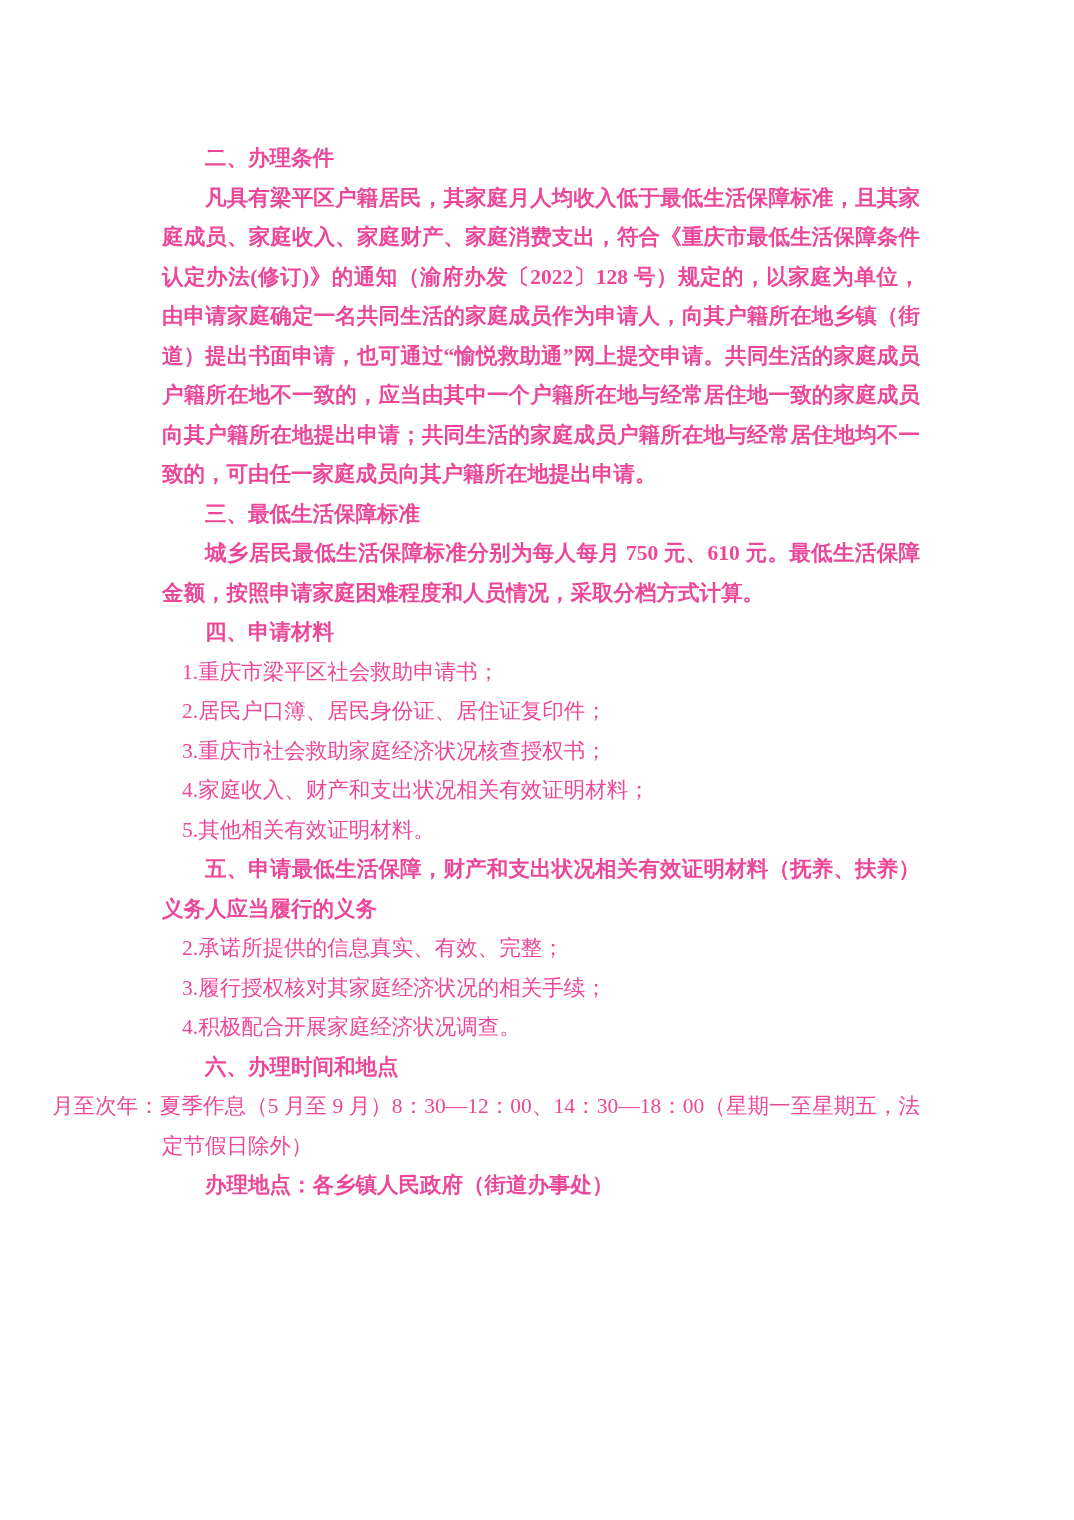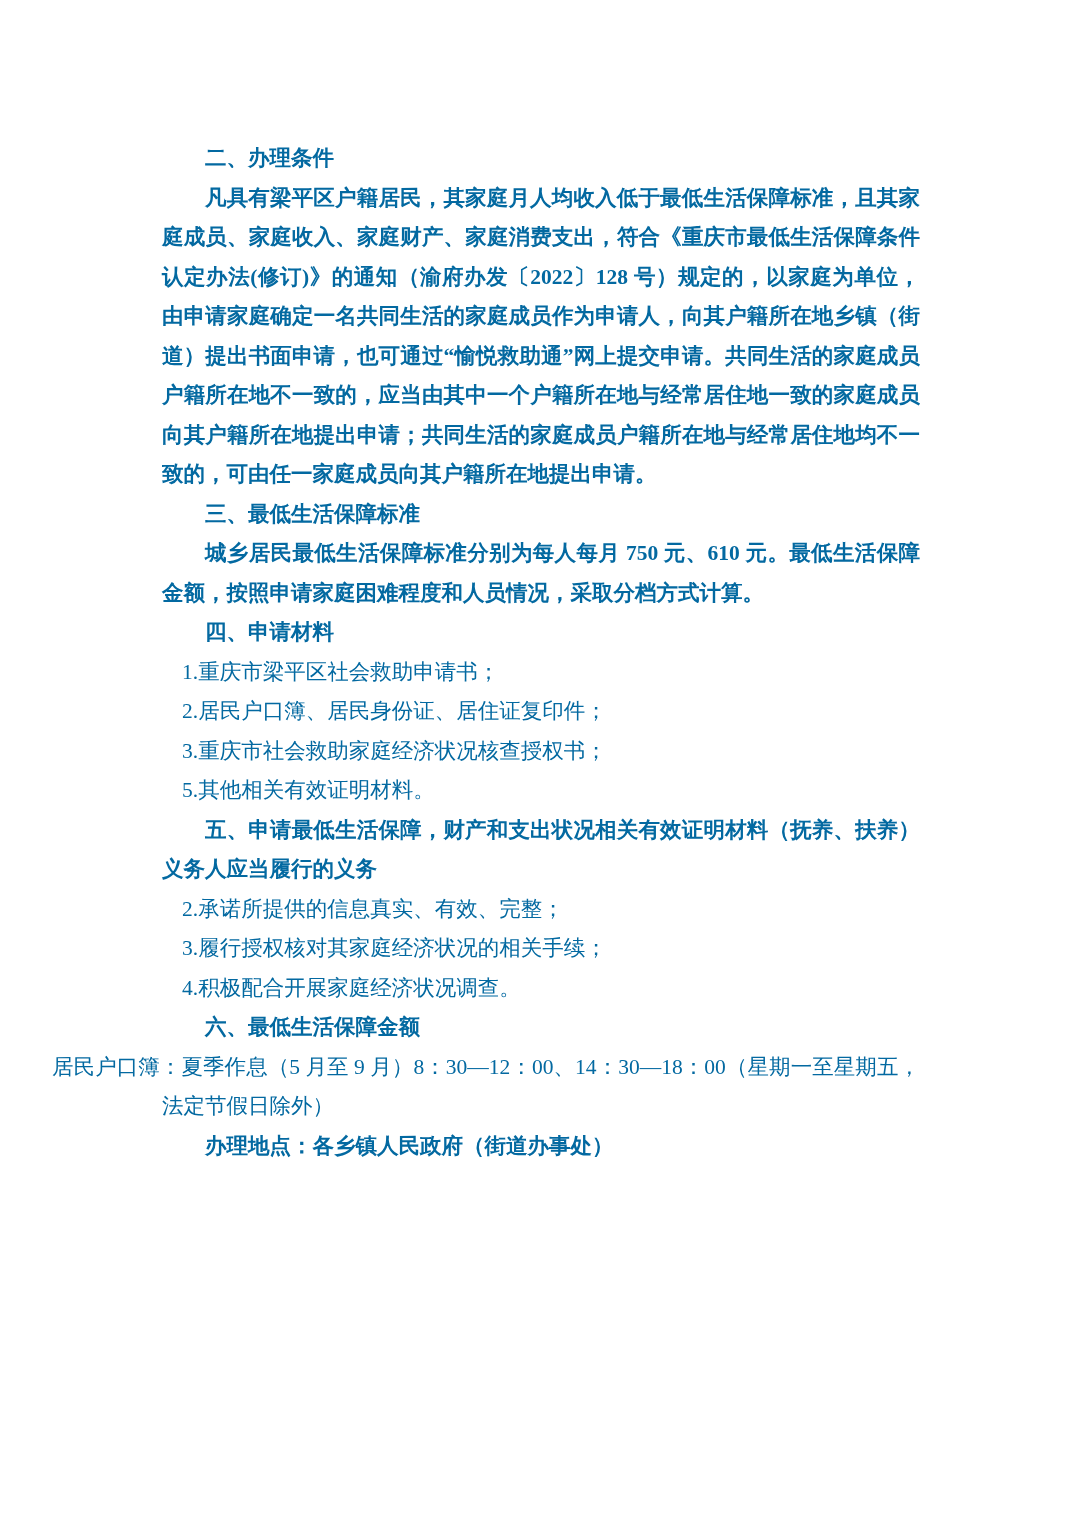--- a/index.html
+++ b/index.html
@@ -5,21 +5,21 @@
   html, body {
     margin: 0;
     padding: 0;
     background: #ffffff;
   }
   .page {
     position: relative;
     width: 1074px;
     height: 1520px;
     background: #ffffff;
-    color: #0369a1;
+    color: #ec4899;
     font-family: "Liberation Serif", serif;
     overflow: hidden;
   }
   .content {
     position: absolute;
     left: 162px;
     top: 139px;
     width: 758px;
     font-size: 21.5px;
     line-height: 39.5px;
@@ -55,22 +55,23 @@
 <div class="page">
   <div class="content" id="content">
       <p class="heading">二、办理条件</p>
       <p class="paragraph">凡具有梁平区户籍居民，其家庭月人均收入低于最低生活保障标准，且其家庭成员、家庭收入、家庭财产、家庭消费支出，符合《重庆市最低生活保障条件认定办法(修订)》的通知（渝府办发〔2022〕128 号）规定的，以家庭为单位，由申请家庭确定一名共同生活的家庭成员作为申请人，向其户籍所在地乡镇（街道）提出书面申请，也可通过“愉悦救助通”网上提交申请。共同生活的家庭成员户籍所在地不一致的，应当由其中一个户籍所在地与经常居住地一致的家庭成员向其户籍所在地提出申请；共同生活的家庭成员户籍所在地与经常居住地均不一致的，可由任一家庭成员向其户籍所在地提出申请。</p>
       <p class="heading">三、最低生活保障标准</p>
       <p class="paragraph">城乡居民最低生活保障标准分别为每人每月 750 元、610 元。最低生活保障金额，按照申请家庭困难程度和人员情况，采取分档方式计算。</p>
       <p class="heading">四、申请材料</p>
       <p class="list-item">1.重庆市梁平区社会救助申请书；</p>
       <p class="list-item">2.居民户口簿、居民身份证、居住证复印件；</p>
       <p class="list-item">3.重庆市社会救助家庭经济状况核查授权书；</p>
+      <p class="list-item">4.家庭收入、财产和支出状况相关有效证明材料；</p>
       <p class="list-item">5.其他相关有效证明材料。</p>
       <p class="heading">五、申请最低生活保障，财产和支出状况相关有效证明材料（抚养、扶养）义务人应当履行的义务</p>
       <p class="list-item">2.承诺所提供的信息真实、有效、完整；</p>
       <p class="list-item">3.履行授权核对其家庭经济状况的相关手续；</p>
       <p class="list-item">4.积极配合开展家庭经济状况调查。</p>
-      <p class="heading">六、最低生活保障金额</p>
-      <p class="hanging"><span>居民户口簿：</span><span>夏季作息（5 月至 9 月）8：30—12：00、14：30—18：00（星期一至星期五，法定节假日除外）</span></p>
+      <p class="heading">六、办理时间和地点</p>
+      <p class="hanging"><span>月至次年：</span><span>夏季作息（5 月至 9 月）8：30—12：00、14：30—18：00（星期一至星期五，法定节假日除外）</span></p>
       <p class="paragraph">办理地点：各乡镇人民政府（街道办事处）</p>
     </div>
 </div>
 
 </body></html>

